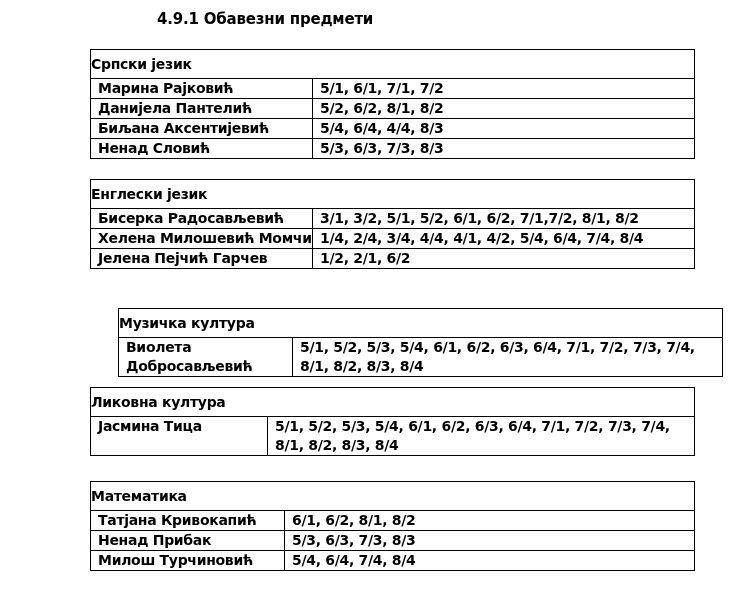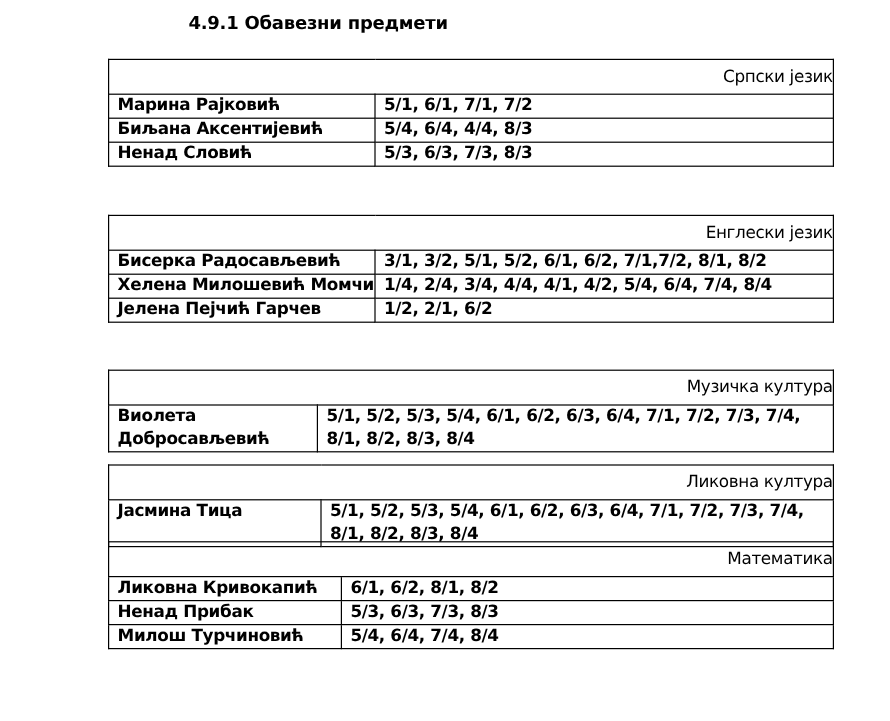--- a/index.html
+++ b/index.html
@@ -5,41 +5,45 @@
   html, body { margin: 0; padding: 0; background: #ffffff; }
   body { width: 742px; height: 601px; position: relative; overflow: hidden;
          font-family: "DejaVu Sans", sans-serif; color: #000; }
   .heading { position: absolute; left: 157px; top: 10px; font-size: 15px; font-weight: bold;
              font-family: "DejaVu Sans", sans-serif; letter-spacing: -0.2px; }
   table.subj { position: absolute; left: 90px; width: 605px; border-collapse: collapse;
                table-layout: fixed; }
   table.subj td, table.subj th { border: 1px solid #000; padding: 0 0 0 7px;
                font-size: 14px; font-weight: bold; line-height: 19px; vertical-align: top;
                overflow: hidden; white-space: nowrap; letter-spacing: -0.3px; }
-  table.subj th { text-align: right; font-weight: normal; height: 28px; line-height: 28px; padding: 0; }
+  table.subj th { text-align: left; font-weight: bold; height: 28px; line-height: 28px; padding: 0; }
   table.subj td.grades { white-space: normal; }
   table.subj td { height: 19px; }
 </style>
 </head>
 <body>
 
 <div class="heading">4.9.1  Обавезни предмети</div>
 
 <table class="subj" style="top:49px;">
   <colgroup>
       <col style="width:222px">
       <col>
     </colgroup>
   <tbody>
       <tr>
         <th colspan="2">Српски језик</th>
       </tr>
   <tr>
     <td>Марина Рајковић</td>
     <td class="grades">5/1, 6/1, 7/1, 7/2</td>
+      </tr>
+  <tr>
+    <td>Данијела Пантелић</td>
+    <td class="grades">5/2, 6/2, 8/1, 8/2</td>
       </tr>
   <tr>
     <td>Биљана Аксентијевић</td>
     <td class="grades">5/4, 6/4, 4/4, 8/3</td>
       </tr>
   <tr>
     <td>Ненад Словић</td>
     <td class="grades">5/3, 6/3, 7/3, 8/3</td>
       </tr>
 </tbody>
@@ -62,21 +66,21 @@
     <td>Хелена Милошевић  Момчилов</td>
     <td class="grades">1/4, 2/4, 3/4, 4/4, 4/1, 4/2, 5/4, 6/4, 7/4, 8/4</td>
       </tr>
   <tr>
     <td>Јелена Пејчић Гарчев</td>
     <td class="grades">1/2, 2/1, 6/2</td>
       </tr>
 </tbody>
   </table>
 
-<table class="subj" style="top:308px;">
+<table class="subj" style="top:308px;margin-left:28px;">
   <colgroup>
       <col style="width:174px">
       <col>
     </colgroup>
   <tbody>
       <tr>
         <th colspan="2">Музичка култура</th>
       </tr>
   <tr>
     <td style="white-space:normal;width:120px;">Виолета Добросављевић</td>
@@ -94,31 +98,31 @@
       <tr>
         <th colspan="2">Ликовна култура</th>
       </tr>
   <tr>
     <td>Јасмина Тица</td>
     <td class="grades">5/1, 5/2, 5/3, 5/4, 6/1, 6/2, 6/3, 6/4, 7/1, 7/2, 7/3, 7/4, 8/1, 8/2, 8/3, 8/4</td>
       </tr>
 </tbody>
   </table>
 
-<table class="subj" style="top:451px;padding-left:40px;">
+<table class="subj" style="top:481px;padding-left:40px;">
   <colgroup>
       <col style="width:194px">
       <col>
     </colgroup>
   <tbody>
       <tr>
         <th colspan="2">Математика</th>
       </tr>
   <tr>
-    <td>Ликовна Кривокапић</td>
+    <td>Татјана Кривокапић</td>
     <td class="grades">6/1, 6/2, 8/1, 8/2</td>
       </tr>
   <tr>
     <td>Ненад Прибак</td>
     <td class="grades">5/3, 6/3, 7/3, 8/3</td>
       </tr>
   <tr>
     <td>Милош Турчиновић</td>
     <td class="grades">5/4, 6/4, 7/4, 8/4</td>
       </tr>

